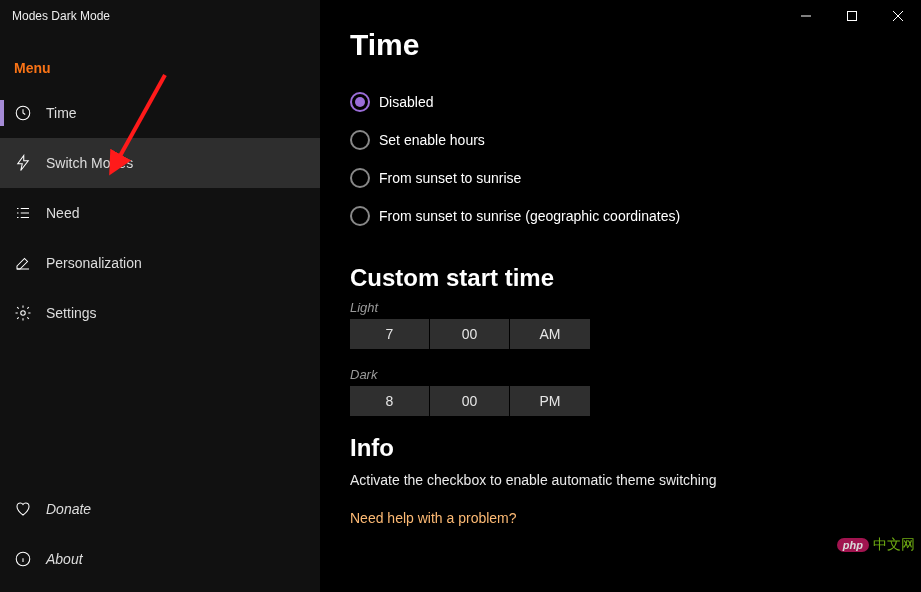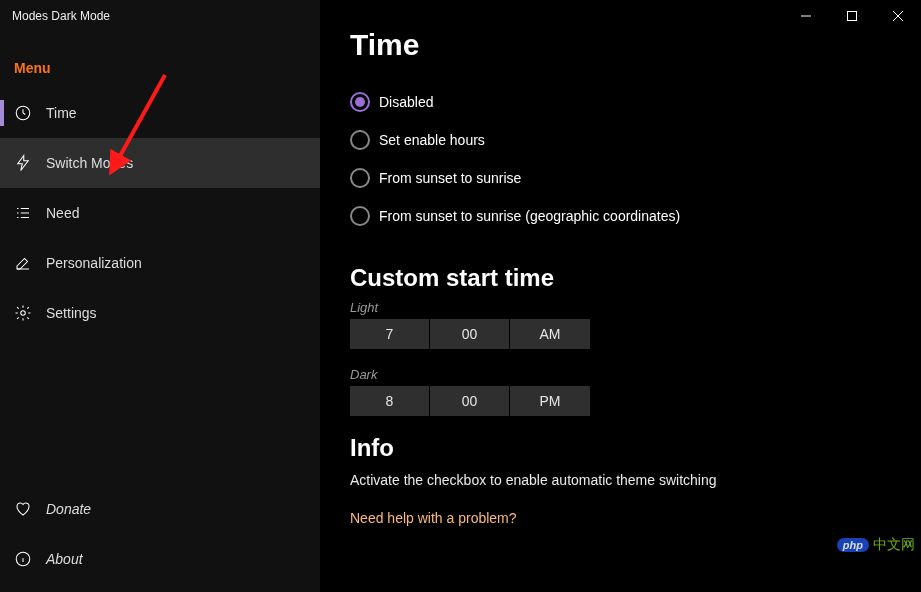--- a/index.html
+++ b/index.html
@@ -29,21 +29,21 @@
   .time-row { display:flex; margin-bottom:18px; }
   .time-cell { width:80px; height:30px; background:#2f2f2f; color:#e6e6e6; font-size:14px; display:flex; align-items:center; justify-content:center; border-right:1px solid #000; }
   .time-cell:last-child { border-right:none; }
   .info-text { font-size:14px; margin:10px 0 22px 0; color:#eaeaea; }
   .help-link { font-size:14px; color:#fdba74; cursor:pointer; }
   
   .arrow { position:absolute; left:95px; top:70px; pointer-events:none; }
   .arrow svg { width:80px; height:120px; }
   
   .watermark { position:absolute; right:6px; bottom:38px; display:flex; align-items:center; gap:4px; opacity:0.85; }
-  .wm-badge { background:#1d4ed8; color:#fff; font-weight:700; font-size:11px; padding:1px 6px; border-radius:9px; font-style:italic;}
+  .wm-badge { background:#be185d; color:#fff; font-weight:700; font-size:11px; padding:1px 6px; border-radius:9px; font-style:italic;}
   .wm-text { color:#84cc16; font-size:14px; }
 </style>
 </head>
 <body>
 
 <div class="window">
 
   <div class="sidebar">
     <div class="titlebar-left">Modes Dark Mode</div>
     <div class="menu-label">Menu</div>

